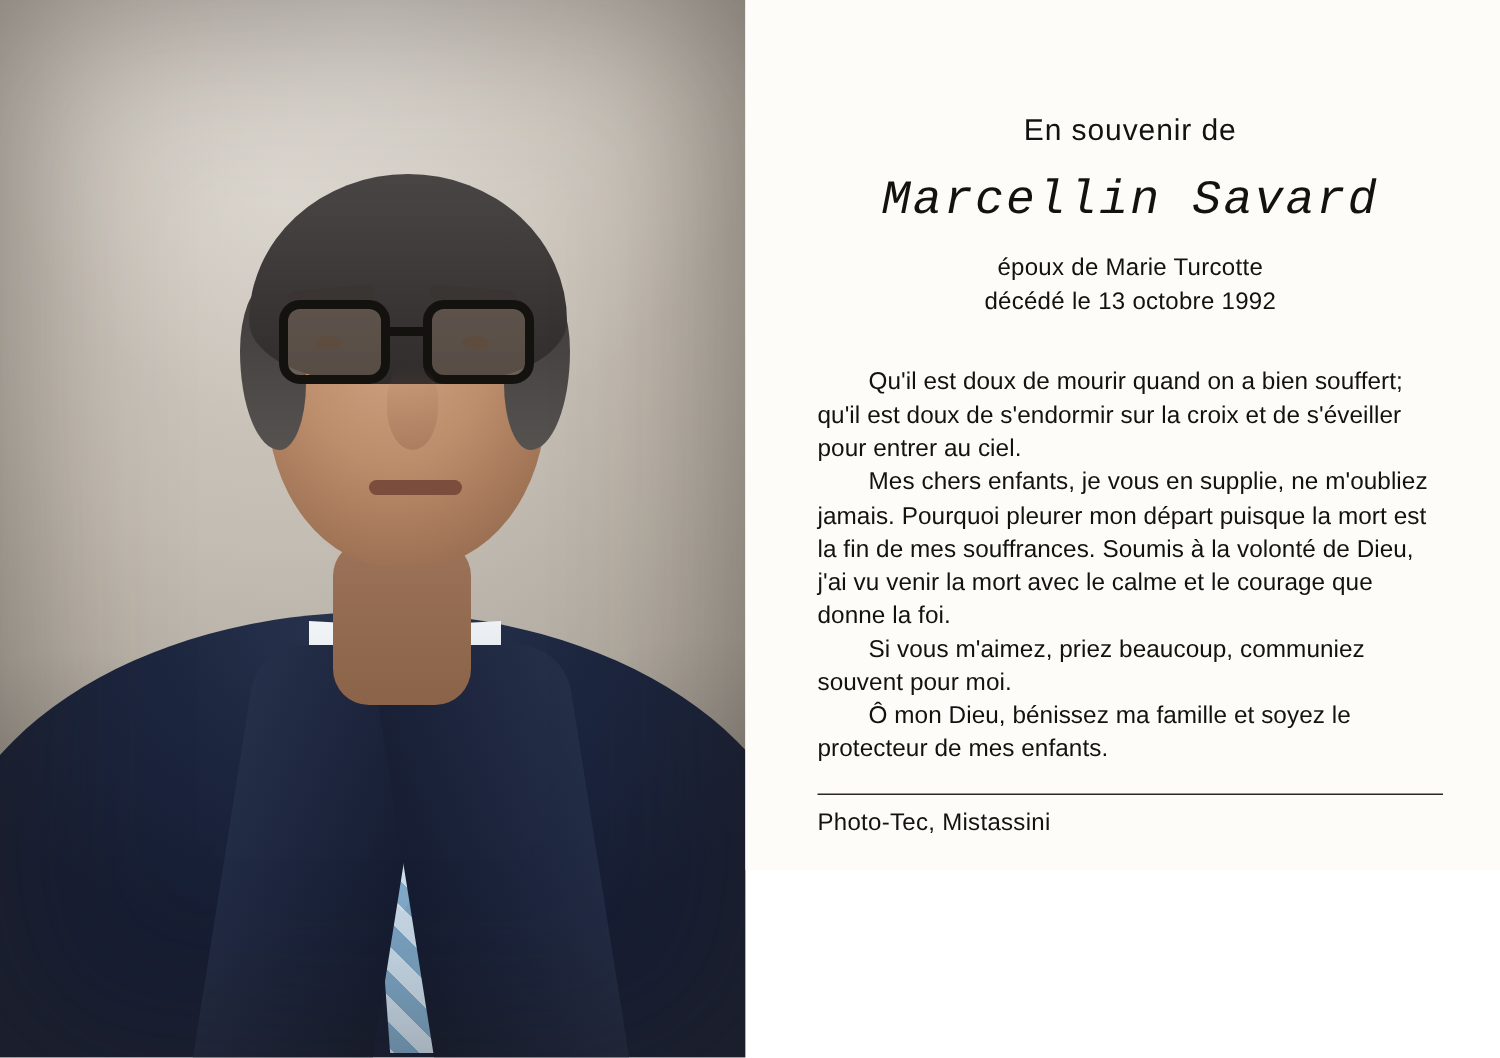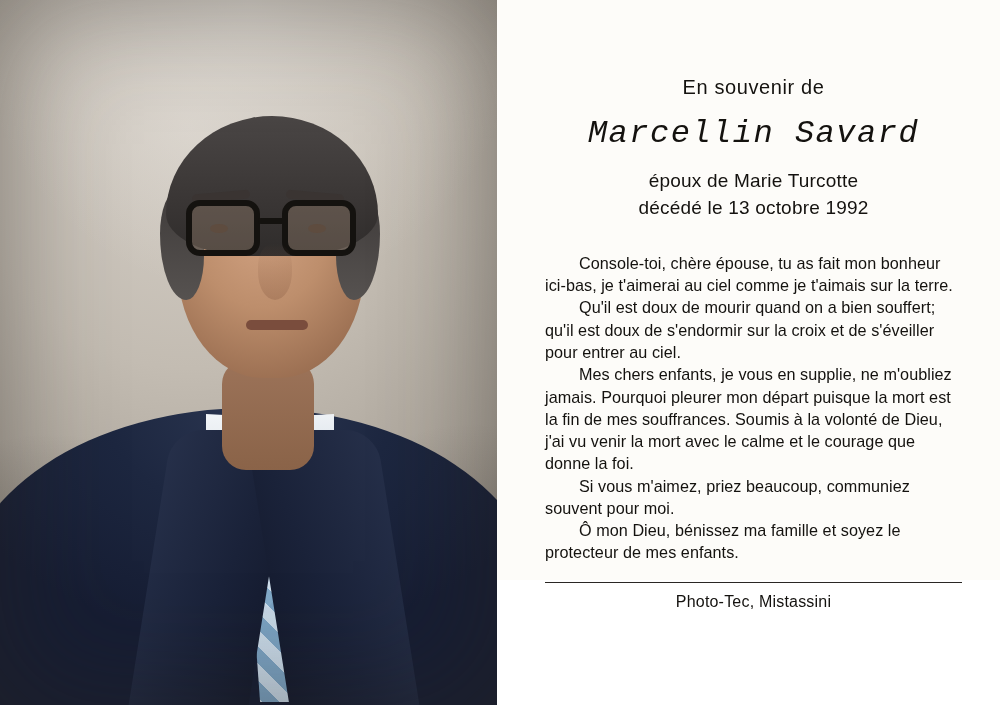--- a/index.html
+++ b/index.html
@@ -226,42 +226,41 @@
     text-align: center;
     font-family: Liberation Mono, monospace;
     font-style: italic;
     font-size: 32px;
     letter-spacing: 1.5px;
     margin-bottom: 16px;
     white-space: nowrap;
   }
   .detail-line {
     text-align: center;
-    font-size: 19px;
+    font-size: 16px;
     line-height: 1.42;
     letter-spacing: 0.2px;
   }
   .prayer {
     margin-top: 30px;
     font-size: 16.2px;
     line-height: 1.375;
     text-align: left;
     letter-spacing: 0.05px;
   }
   .prayer p {
     margin: 0;
     text-indent: 34px;
   }
   .rule {
     border: 0;
     border-top: 1px solid #2a2724;
     margin: 18px 0 10px 0;
   }
   .credit {
-    text-align: center;
     font-size: 16px;
     letter-spacing: 0.2px;
   }
   .seam {
     position: absolute;
     left: 497px; top: 0;
     width: 2px; height: 705px;
     background: #ffffff;
   }
 </style>
@@ -311,21 +310,20 @@
   <div class="text-pane">
     <div class="text-inner">
       <div class="memoriam-line">En souvenir de</div>
 
       <div class="deceased-name">Marcellin Savard</div>
 
       <div class="detail-line">époux de Marie Turcotte</div>
       <div class="detail-line">décédé le 13 octobre 1992</div>
 
       <div class="prayer">
-        <p>Console-toi, chère épouse, tu as fait mon bonheur ici-bas, je t'aimerai au ciel comme je t'aimais sur la terre.</p>
         <p>Qu'il est doux de mourir quand on a bien souffert; qu'il est doux de s'endormir sur la croix et de s'éveiller pour entrer au ciel.</p>
         <p>Mes chers enfants, je vous en supplie, ne m'oubliez jamais. Pourquoi pleurer mon départ puisque la mort est la fin de mes souffrances. Soumis à la volonté de Dieu, j'ai vu venir la mort avec le calme et le courage que donne la foi.</p>
         <p>Si vous m'aimez, priez beaucoup, communiez souvent pour moi.</p>
         <p>Ô mon Dieu, bénissez ma famille et soyez le protecteur de mes enfants.</p>
       </div>
 
       <hr class="rule">
 
       <div class="credit">Photo-Tec, Mistassini</div>
     </div>

